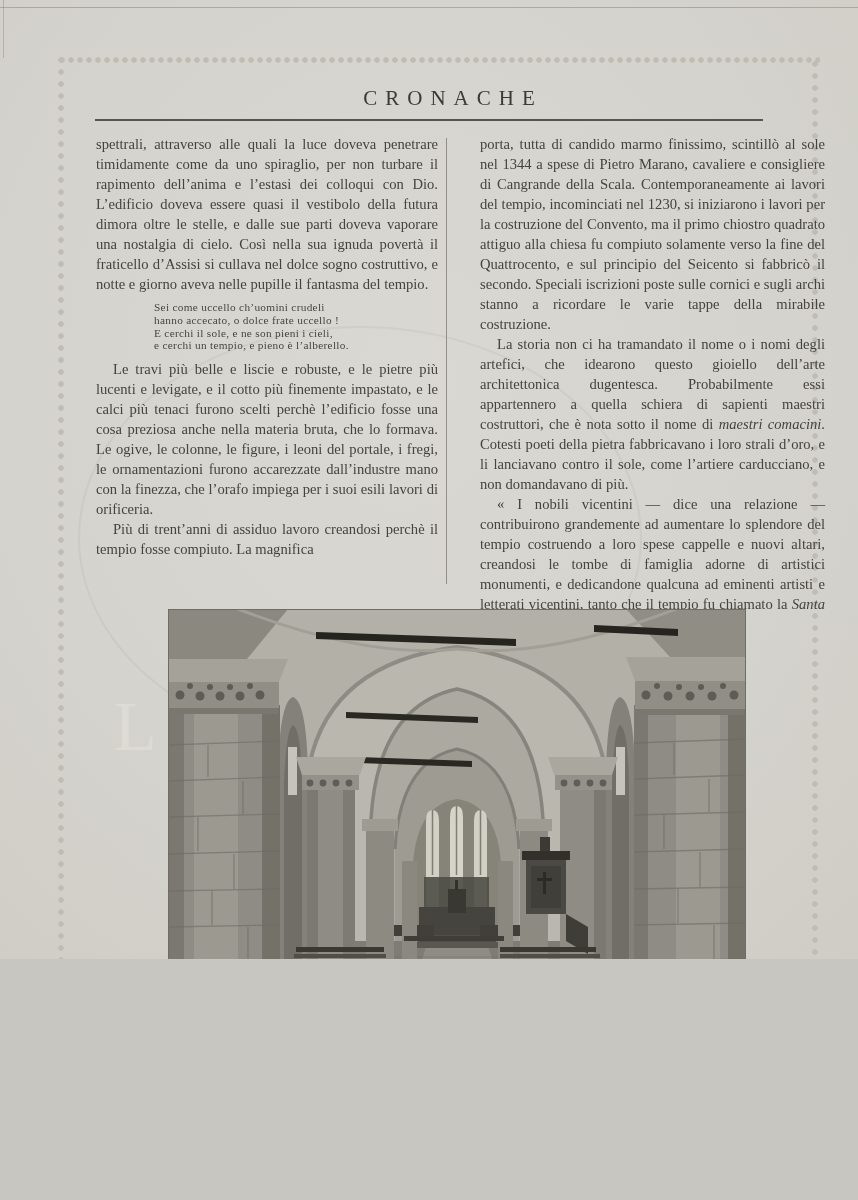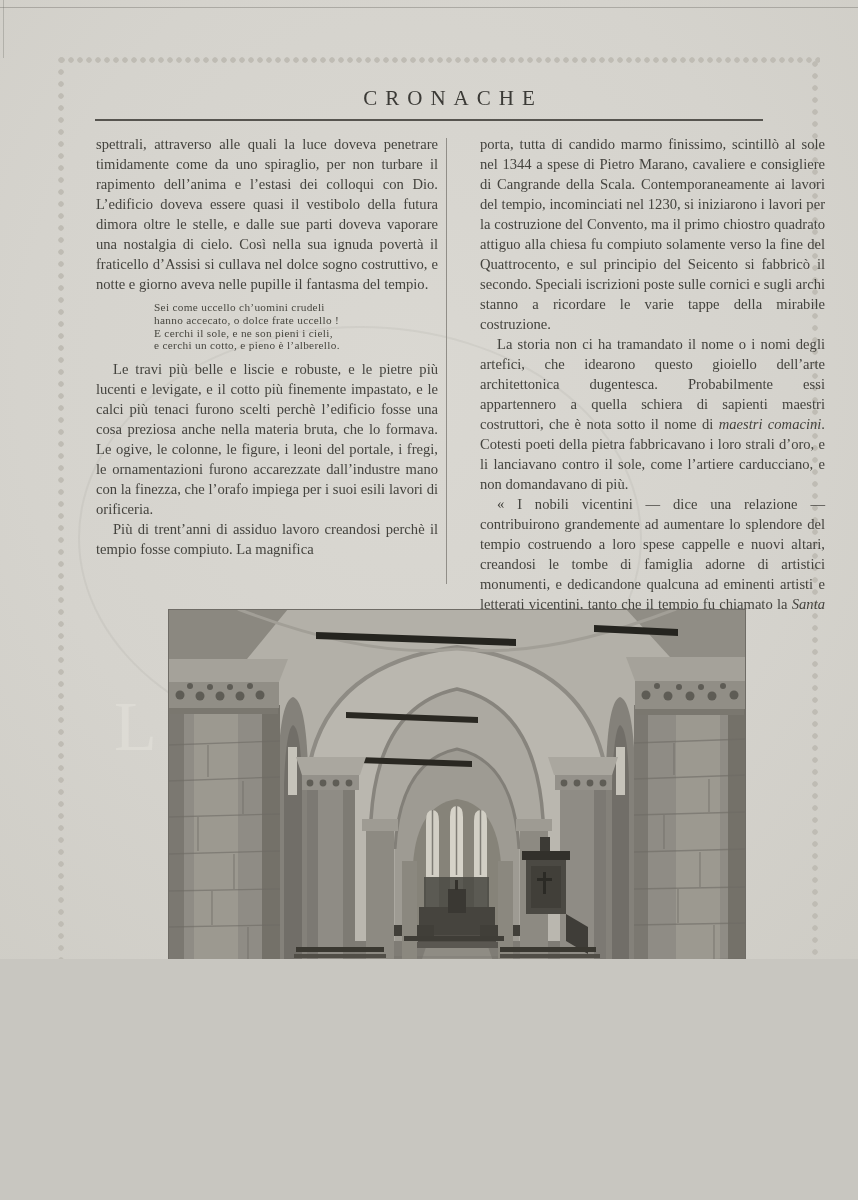--- a/index.html
+++ b/index.html
@@ -63,21 +63,21 @@
   <div class="header">CRONACHE</div>
   <div class="rule"></div>
   <div class="divider"></div>
 
   <div class="col col-left">
     <p class="noindent">spettrali, attraverso alle quali la luce doveva penetrare timidamente come da uno spiraglio, per non turbare il rapimento dell’anima e l’estasi dei colloqui con Dio. L’edificio doveva essere quasi il vestibolo della futura dimora oltre le stelle, e dalle sue parti doveva vaporare una nostalgia di cielo. Così nella sua ignuda povertà il fraticello d’Assisi si cullava nel dolce sogno costruttivo, e notte e giorno aveva nelle pupille il fantasma del tempio.</p>
     <div class="verse">
       <div>Sei come uccello ch’uomini crudeli</div>
       <div>hanno accecato, o dolce frate uccello !</div>
       <div>E cerchi il sole, e ne son pieni i cieli,</div>
-      <div>e cerchi un cotto, e pieno è l’alberello.</div>
+      <div>e cerchi un tempio, e pieno è l’alberello.</div>
     </div>
     <p>Le travi più belle e liscie e robuste, e le pietre più lucenti e levigate, e il cotto più finemente impastato, e le calci più tenaci furono scelti perchè l’edificio fosse una cosa preziosa anche nella materia bruta, che lo formava. Le ogive, le colonne, le figure, i leoni del portale, i fregi, le ornamentazioni furono accarezzate dall’industre mano con la finezza, che l’orafo impiega per i suoi esili lavori di orificeria.</p>
     <p>Più di trent’anni di assiduo lavoro creandosi perchè il tempio fosse compiuto. La magnifica</p>
   </div>
 
   <div class="col col-right">
     <p class="noindent">porta, tutta di candido marmo finissimo, scintillò al sole nel 1344 a spese di Pietro Marano, cavaliere e consigliere di Cangrande della Scala. Contemporaneamente ai lavori del tempio, incominciati nel 1230, si iniziarono i lavori per la costruzione del Convento, ma il primo chiostro quadrato attiguo alla chiesa fu compiuto solamente verso la fine del Quattrocento, e sul principio del Seicento si fabbricò il secondo. Speciali iscrizioni poste sulle cornici e sugli archi stanno a ricordare le varie tappe della mirabile costruzione.</p>
     <p><span>La storia non ci ha tramandato il nome o i nomi degli artefici, che idearono questo gioiello dell’arte architettonica dugentesca. Probabilmente essi appartennero a quella schiera di sapienti maestri costruttori, che è nota sotto il nome di </span><i>maestri comacini</i><span>. Cotesti poeti della pietra fabbricavano i loro strali d’oro, e li lanciavano contro il sole, come l’artiere carducciano, e non domandavano di più.</span></p>
     <p><span>« I nobili vicentini — dice una relazione — contribuirono grandemente ad aumentare lo splendore del tempio costruendo a loro spese cappelle e nuovi altari, creandosi le tombe di famiglia adorne di artistici monumenti, e dedicandone qualcuna ad eminenti artisti e letterati vicentini, tanto che il tempio fu chiamato la </span><i>Santa Croce</i><span> di Vicenza ».</span></p>
   </div>

